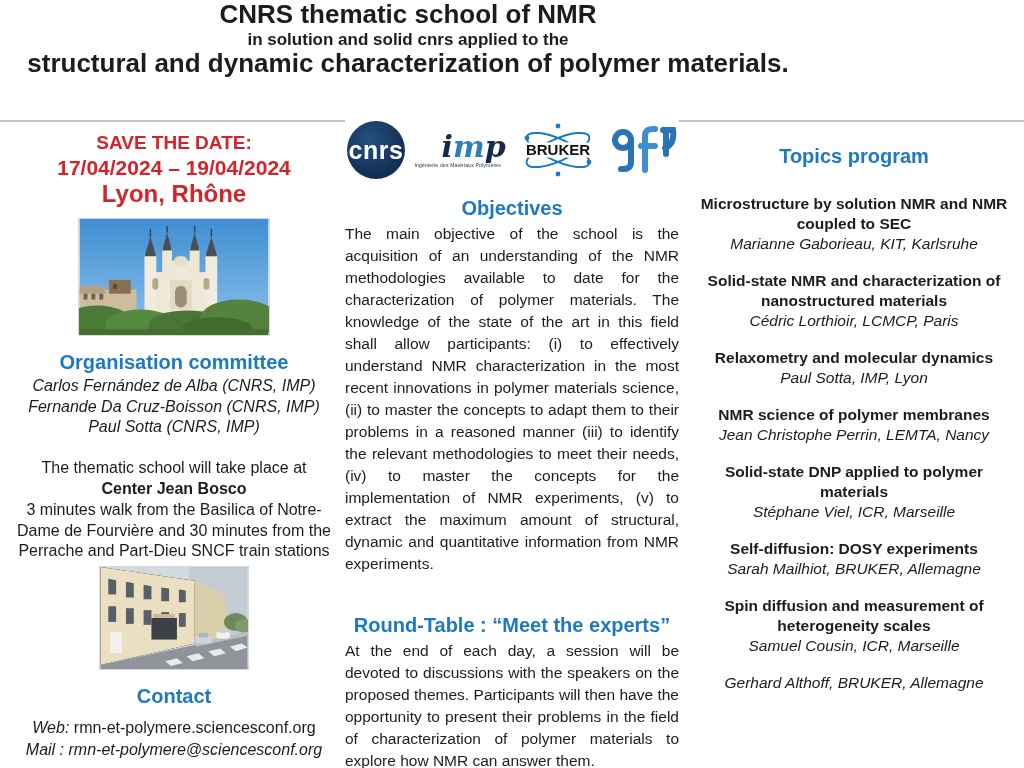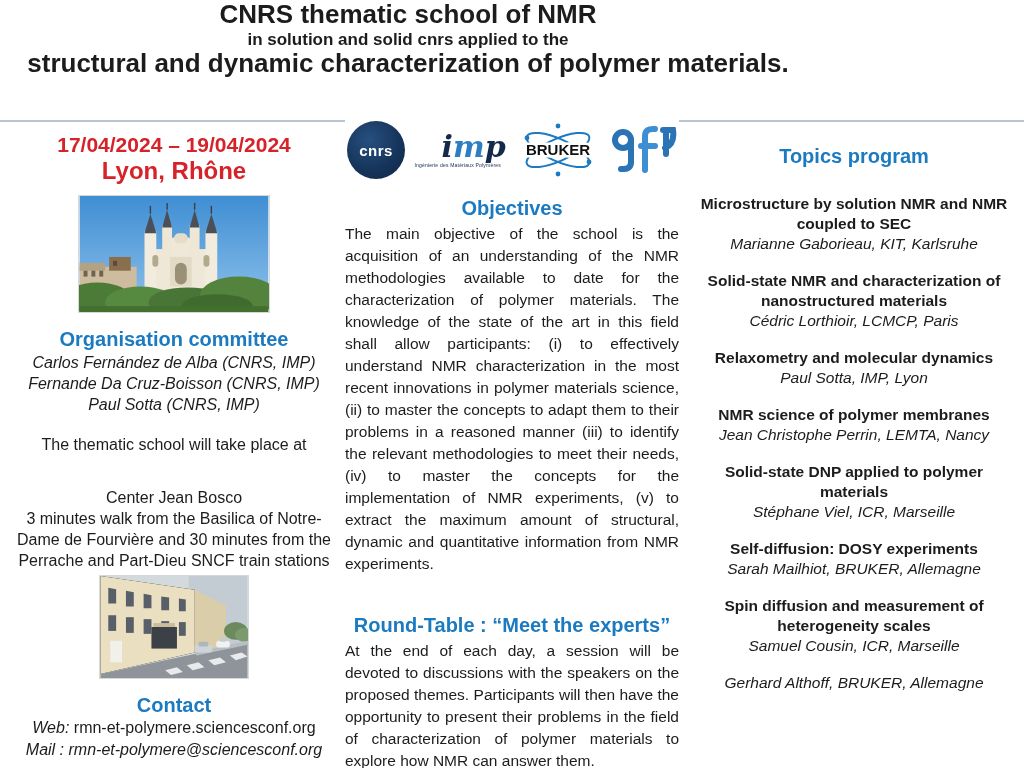--- a/index.html
+++ b/index.html
@@ -29,31 +29,31 @@
   .col-left{position:absolute;left:16px;top:132px;width:316px;}
   .save-date{color:var(--accent-red);font-weight:bold;text-align:center;line-height:1.2;}
   .save-date .s1{font-size:19px;}
   .save-date .s2{font-size:21px;}
   .save-date .s3{font-size:24px;}
   .photo{display:block;margin:0 auto;border:1px solid #d8d8d8;}
   .basilica{margin-top:9px;width:192px;height:118px;}
   .org{margin-top:14px;}
   .org-members{font-style:italic;font-size:16px;text-align:center;line-height:1.3;margin-top:2px;}
   .venue{margin-top:20px;font-size:16px;text-align:center;line-height:1.3;}
-  .venue .bold{font-weight:normal;margin-top:32px;}
+  .venue .bold{font-weight:bold;}
   .street{margin-top:4px;width:150px;height:104px;}
   .contact{margin-top:10px;}
-  .contact-lines{font-size:16px;text-align:center;line-height:1.35;margin-top:0;}
+  .contact-lines{font-size:16px;text-align:center;line-height:1.35;margin-top:9px;}
   .contact-lines .it{font-style:italic;}
   
   .col-mid{position:absolute;left:345px;top:118px;width:334px;}
   .logos{display:flex;align-items:center;justify-content:space-between;height:64px;background:#fff;position:relative;padding:0 2px;}
   .logo{display:flex;flex-direction:column;align-items:center;justify-content:center;}
   .cnrs-circle{width:58px;height:58px;border-radius:50%;background:radial-gradient(circle at 38% 32%, #27507f 0%, #16355c 55%, #0e2544 100%);display:flex;align-items:center;justify-content:center;}
-  .cnrs-circle span{color:#fff;font-weight:bold;font-size:15px;letter-spacing:.5px;}
+  .cnrs-circle span{color:#fff;font-weight:bold;font-size:25px;letter-spacing:.5px;}
   .imp-logo{line-height:1;}
   .imp-word{font-family:"DejaVu Serif", serif;font-style:italic;font-weight:bold;font-size:30px;margin-left:32px;}
   .imp-word .c1{color:#15294b;}
   .imp-word .c2{color:#2e7fc1;}
   .imp-word .c3{color:#15294b;}
   .imp-cap{font-size:5px;color:#15294b;margin-top:1px;letter-spacing:.2px;}
   .bruker-logo{position:relative;width:96px;height:58px;}
   .bruker-logo svg{position:absolute;inset:0;}
   .gfp-logo svg{display:block;}
   .objectives{margin-top:8px;}
@@ -74,20 +74,21 @@
   <div class="header">
     <div class="l1">CNRS thematic school of NMR</div>
     <div class="l2">in solution and solid cnrs applied to the</div>
     <div class="l3">structural and dynamic characterization of polymer materials.</div>
   </div>
   <div class="divider"></div>
 
   <div class="col-left">
 
     <div class="save-date">
+      <div class="s1">SAVE THE DATE:</div>
       <div class="s2">17/04/2024 – 19/04/2024</div>
       <div class="s3">Lyon, Rhône</div>
     </div>
 
     <svg class="photo basilica" viewBox="0 0 192 118">
       <defs>
         <linearGradient id="sky" x1="0" y1="0" x2="0" y2="1">
           <stop offset="0" stop-color="#3f8ed3"></stop>
             <stop offset="1" stop-color="#8fc2ec"></stop>
         </linearGradient>

